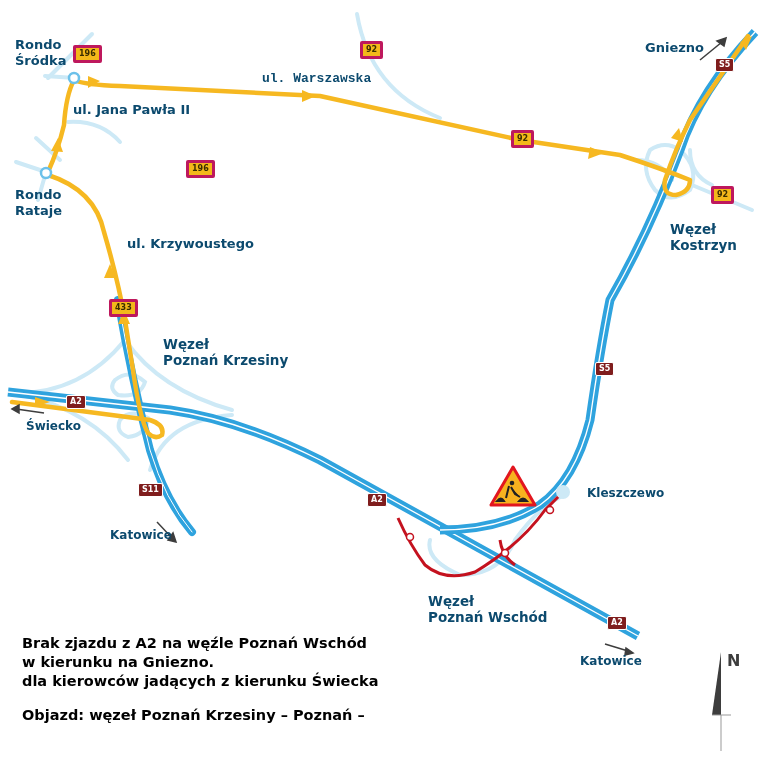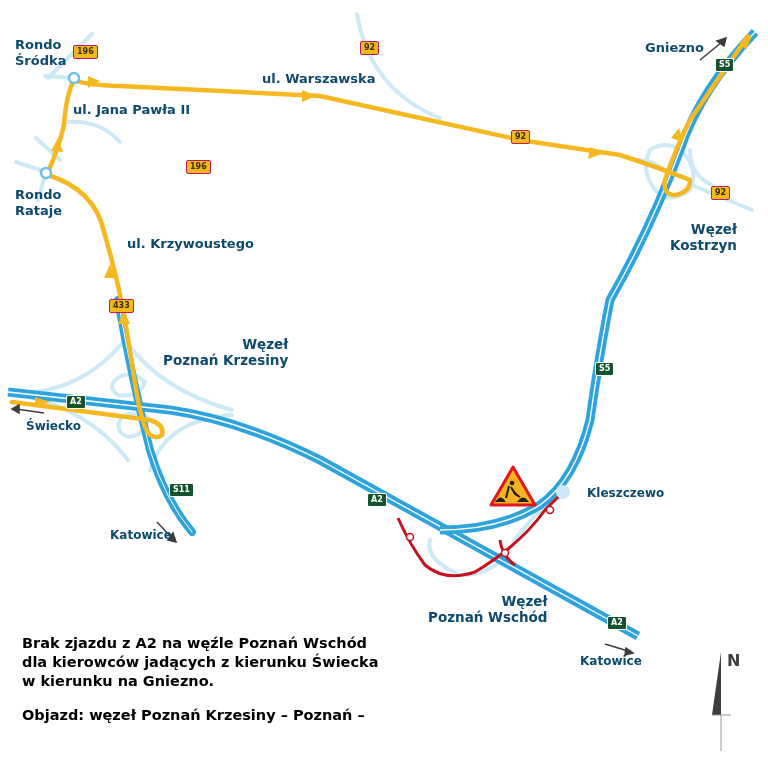--- a/index.html
+++ b/index.html
@@ -2,24 +2,24 @@
 <html><head>
 <meta charset="utf-8">
 <style>
   html, body { margin:0; padding:0; background:#ffffff; }
   #map { position:relative; width:768px; height:768px; overflow:hidden; background:#ffffff;
          font-family:"DejaVu Sans","Liberation Sans",sans-serif; color:#3d3d3d; }
   svg { position:absolute; left:0; top:0; }
   .lbl { position:absolute; font-weight:bold; color:#0c4a6e; white-space:nowrap; line-height:1.2; }
   .lbl.sm { font-size:12px; }
   .lbl.md { font-size:13px; }
-  .lbl.jn { font-size:13.5px; text-align:right; }
+  .lbl.jn { font-size:13.5px; text-align:left; }
   .shield { position:absolute; font-size:8px; font-weight:bold; padding:1px 3px; border-radius:2px; line-height:10px; text-align:center; }
-  .shield.y { background:#f3b81a; color:#3a2e00; border:1px solid #be185d; }
-  .shield.r { background:#14532d; color:#ffffff; border:1px solid #ffffff; }
+  .shield.y { background:#f3b81a; color:#3a2e00; border:3px solid #be185d; }
+  .shield.r { background:#7f1d1d; color:#ffffff; border:1px solid #ffffff; }
   .note { position:absolute; left:22px; font-size:14.5px; font-weight:bold; color:#000000; line-height:19px; }
   .north { position:absolute; left:727px; top:651px; font-size:16px; font-weight:900; color:#3d3d3d; }
 </style>
 </head>
 <body>
 
 <div id="map">
   <svg width="768" height="768" viewBox="0 0 768 768">
 
     <g fill="none" stroke="#cde9f6" stroke-width="4" stroke-linecap="round">
@@ -119,32 +119,32 @@
   <div class="shield y" style="left:186px;top:160px;">196</div>
   <div class="shield y" style="left:360px;top:41px;">92</div>
   <div class="shield y" style="left:511px;top:130px;">92</div>
   <div class="shield y" style="left:711px;top:186px;">92</div>
   <div class="shield y" style="left:109px;top:299px;">433</div>
   <div class="shield r" style="left:715px;top:58px;">S5</div>
   <div class="shield r" style="left:595px;top:362px;">S5</div>
   <div class="shield r" style="left:66px;top:395px;">A2</div>
   <div class="shield r" style="left:367px;top:493px;">A2</div>
   <div class="shield r" style="left:607px;top:616px;">A2</div>
-  <div class="shield r" style="left:169px;top:483px;">S11</div>
+  <div class="shield r" style="left:138px;top:483px;">S11</div>
 
   <div class="lbl md" style="left:15px;top:37px;">
     <div>Rondo</div>
     <div>Śródka</div>
   </div>
   <div class="lbl md" style="left:15px;top:187px;">
     <div>Rondo</div>
     <div>Rataje</div>
   </div>
   <div class="lbl md" style="left:73px;top:102px;">ul. Jana Pawła II</div>
-  <div class="lbl md" style="left:262px;top:71px;">ul. Warszawska</div>
+  <div class="lbl md" style="left:262px;top:71px;font-family:Liberation Mono, monospace;">ul. Warszawska</div>
   <div class="lbl md" style="left:127px;top:236px;">ul. Krzywoustego</div>
   <div class="lbl md" style="left:645px;top:40px;">Gniezno</div>
   <div class="lbl sm" style="left:10px;top:419px;margin-left:16px;">Świecko</div>
   <div class="lbl sm" style="left:110px;top:528px;">Katowice</div>
   <div class="lbl sm" style="left:587px;top:486px;">Kleszczewo</div>
   <div class="lbl sm" style="left:580px;top:654px;">Katowice</div>
 
   <div class="lbl jn" style="left:163px;top:336px;">
     <div>Węzeł</div>
     <div>Poznań Krzesiny</div>
@@ -153,21 +153,21 @@
     <div>Węzeł</div>
     <div>Kostrzyn</div>
   </div>
   <div class="lbl jn" style="left:428px;top:593px;">
     <div>Węzeł</div>
     <div>Poznań Wschód</div>
   </div>
 
   <div class="note" style="top:634px;">
     <div>Brak zjazdu z A2 na węźle Poznań Wschód</div>
+    <div>w kierunku na Gniezno.</div>
     <div>dla kierowców jadących z kierunku Świecka</div>
-    <div>w kierunku na Gniezno.</div>
   </div>
   <div class="note" style="top:706px;">
     <div>Objazd: węzeł Poznań Krzesiny – Poznań –</div>
   </div>
 
   <div class="north">N</div>
 </div>
 
 </body></html>

